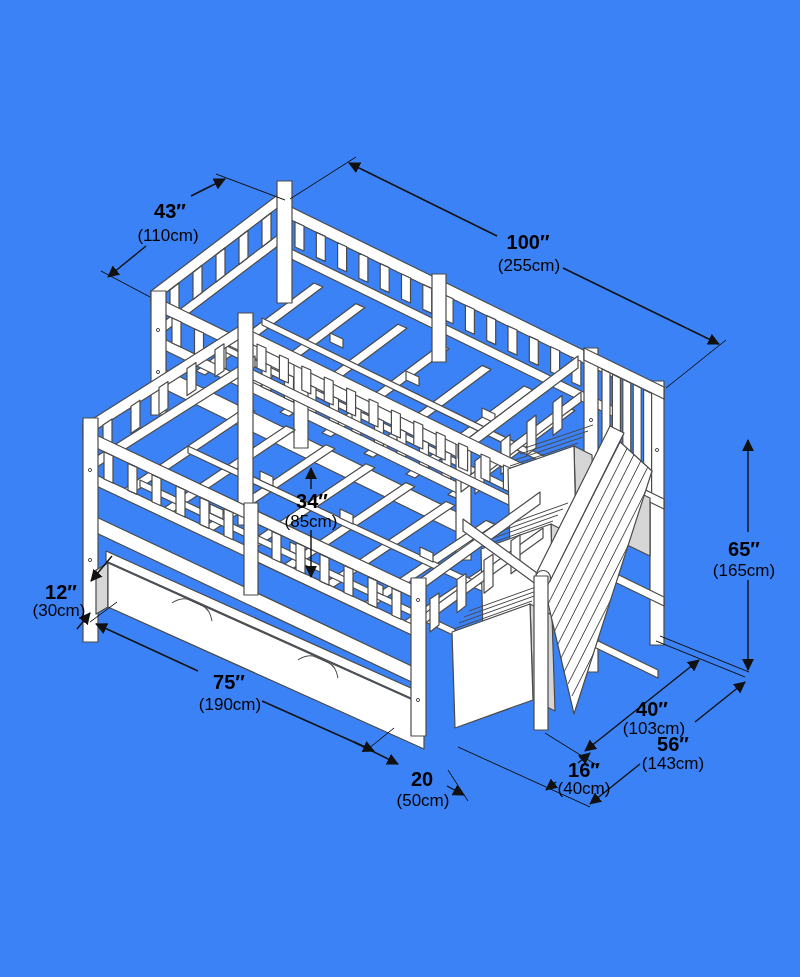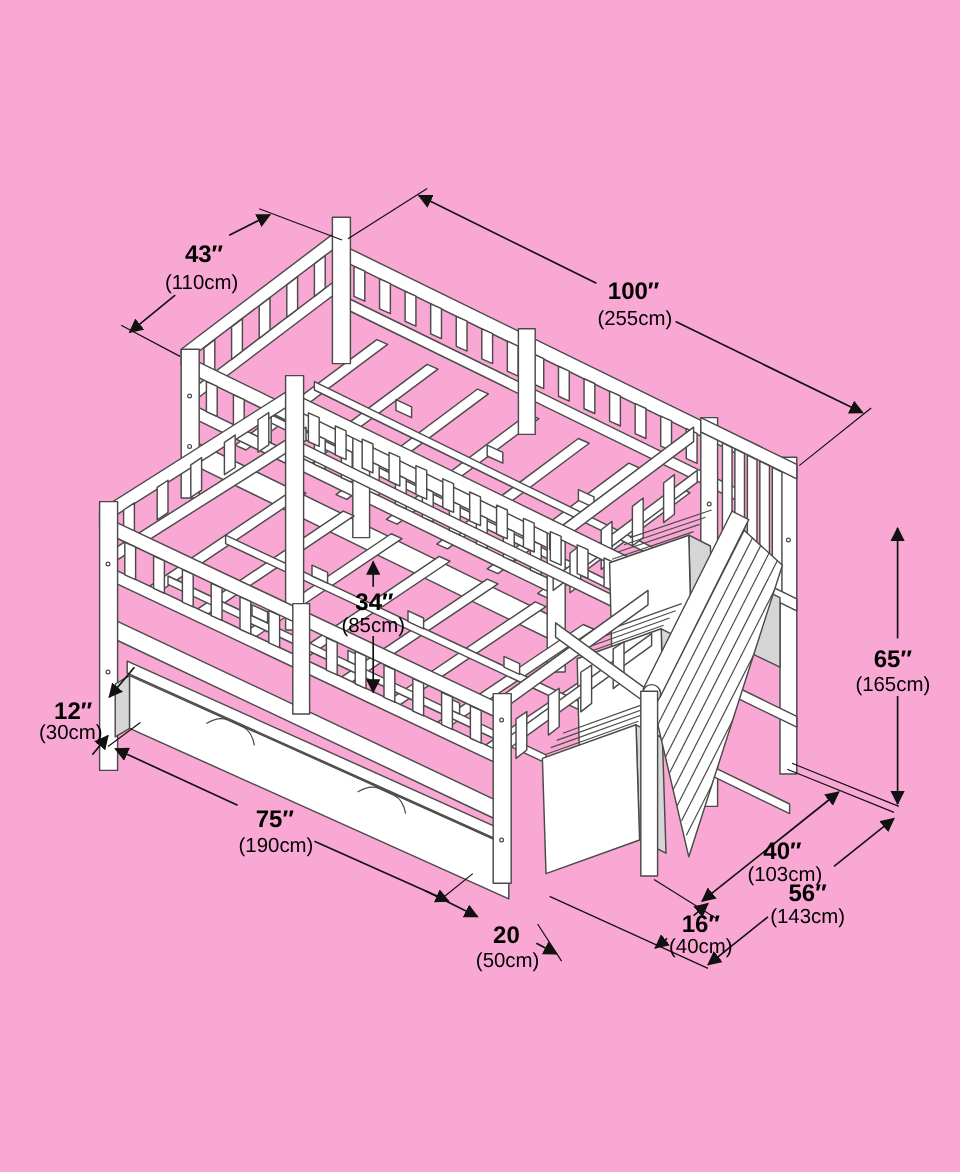--- a/index.html
+++ b/index.html
@@ -1,16 +1,16 @@
 <!DOCTYPE html>
 <html><head>
 <meta charset="utf-8">
 <style>
   html,body{margin:0;padding:0;background:#ffffff;}
-  .stage{position:relative;width:800px;height:977px;background:#f9a8d4;overflow:hidden;}
+  .stage{position:relative;width:800px;height:977px;background:#3b82f6;overflow:hidden;}
   svg{display:block;}
   text{font-family:"Liberation Sans","DejaVu Sans",sans-serif;fill:#000;}
   .dim-in{font-size:20px;font-weight:700;}
   .dim-cm{font-size:17px;font-weight:400;}
   .wood{stroke:#4a4a4a;stroke-width:1.2;fill:#ffffff;stroke-linejoin:round;}
   .shade{stroke:#4a4a4a;stroke-width:1.2;fill:#d6d6d6;stroke-linejoin:round;}
   .thin{stroke:#4a4a4a;stroke-width:1;fill:none;}
   .dimline{stroke:#111;stroke-width:1.4;fill:none;}
   .extline{stroke:#111;stroke-width:1;fill:none;}
 </style>

